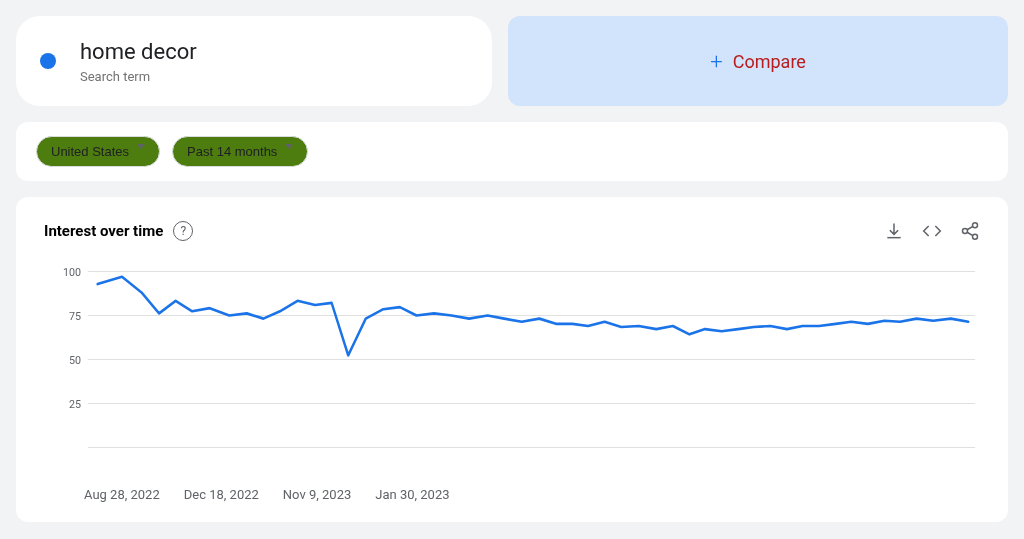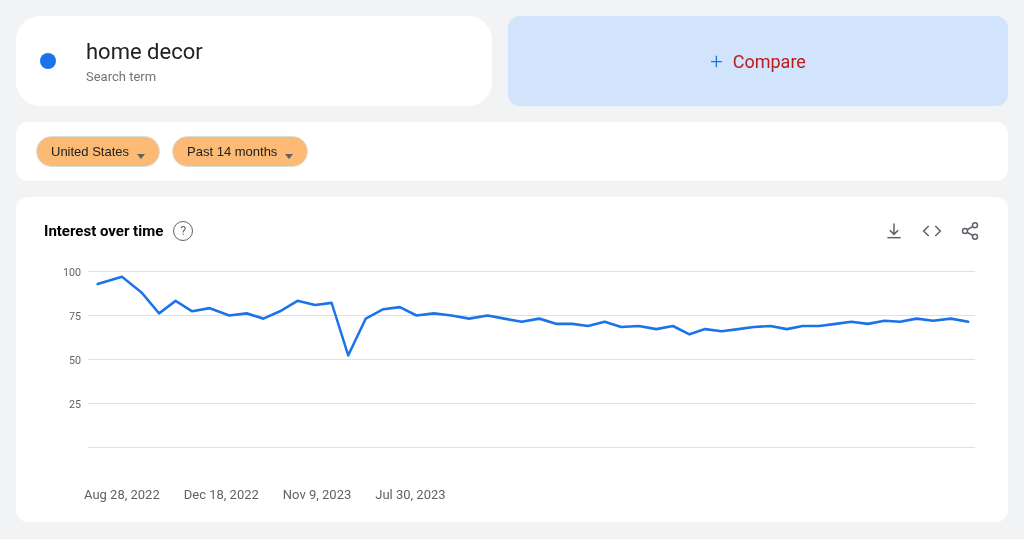--- a/index.html
+++ b/index.html
@@ -17,21 +17,21 @@
       padding: 16px 16px 0 16px;
     }
 
     .search-term-card {
       background: #fff;
       border-radius: 24px;
       padding: 20px 24px;
       flex: 0 0 48%;
       display: flex;
       align-items: center;
-      gap: 30px;
+      gap: 24px;
       min-height: 90px;
     }
 
     .blue-dot {
       width: 16px;
       height: 16px;
       border-radius: 50%;
       background: #1a73e8;
       flex-shrink: 0;
     }
@@ -92,26 +92,26 @@
       border-radius: 12px;
       padding: 14px 20px;
       display: flex;
       gap: 12px;
       flex-wrap: wrap;
       align-items: center;
     }
 
     .filter-btn {
       display: flex;
-      align-items: flex-end;
+      align-items: flex-start;
       gap: 6px;
       border: 1px solid #dadce0;
       border-radius: 20px;
       padding: 7px 14px;
-      background: #fdba74;
+      background: #4d7c0f;
       cursor: pointer;
       font-size: 13px;
       color: #202124;
       white-space: nowrap;
     }
 
     .chevron-down {
       width: 0;
       height: 0;
       border-left: 4px solid transparent;
@@ -332,15 +332,15 @@
           930,55
           948,58
         "></polyline>
     </svg>
   </div>
 
   <div class="x-labels">
     <span>Aug 28, 2022</span>
     <span>Dec 18, 2022</span>
     <span>Nov 9, 2023</span>
-    <span>Jul 30, 2023</span>
+    <span>Jan 30, 2023</span>
   </div>
 </div>
 
 </body></html>

